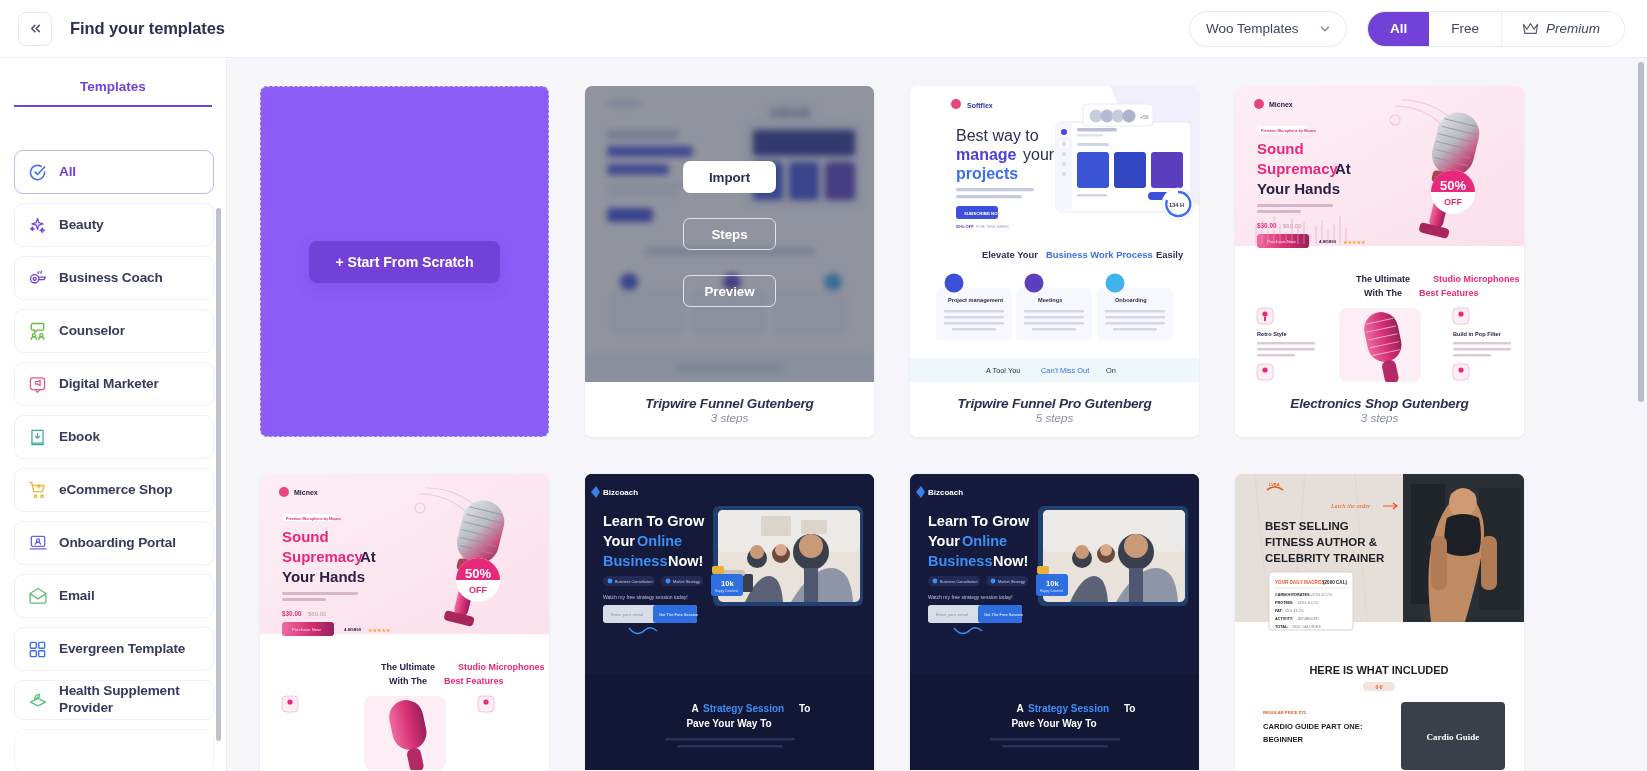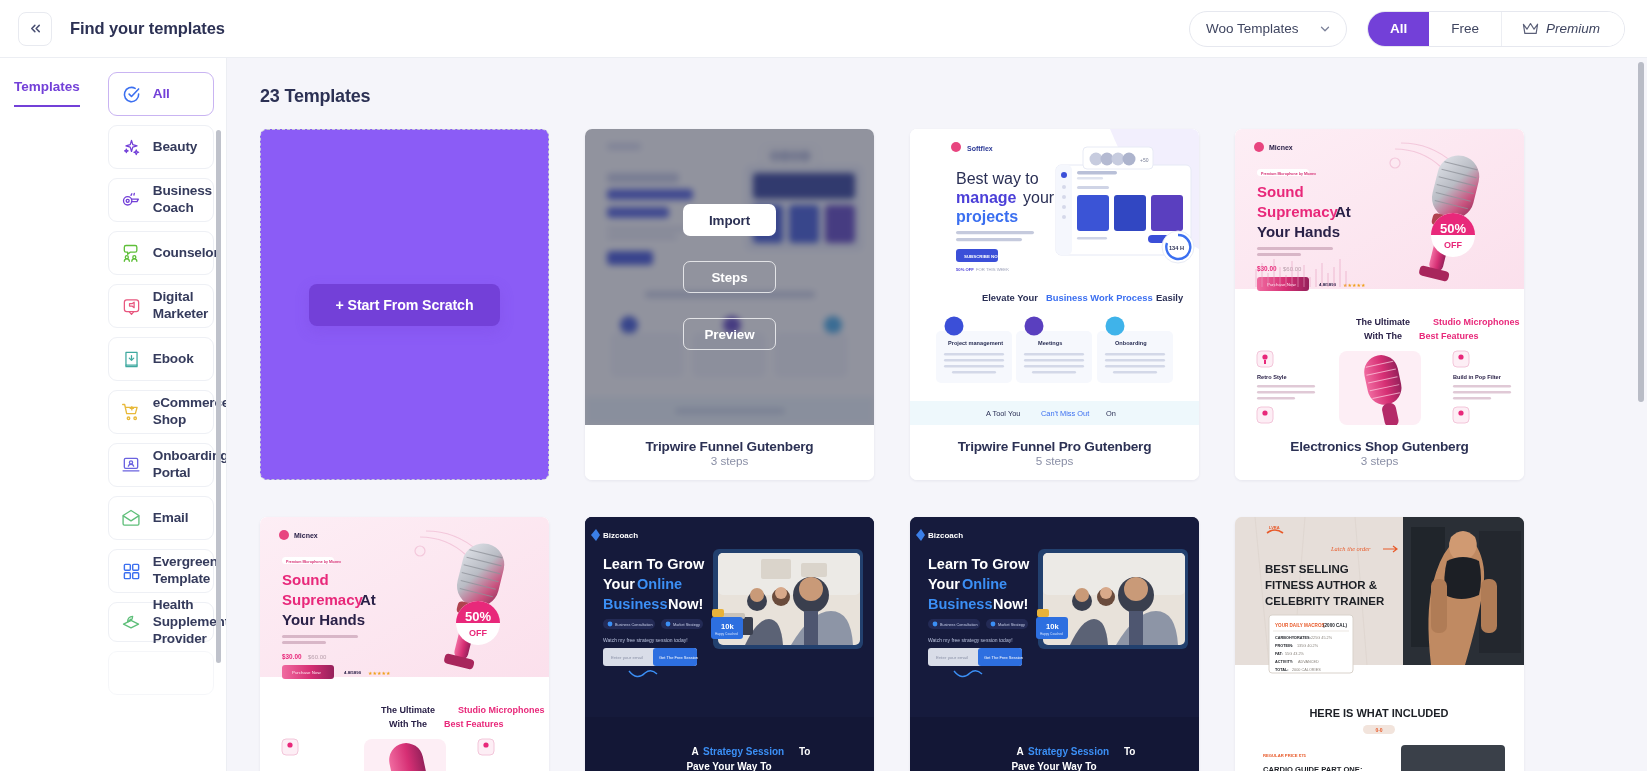--- a/index.html
+++ b/index.html
@@ -87,22 +87,24 @@
 
   
   .body-wrap { display: flex; height: 713px; }
 
   
   .sidebar {
     width: 227px;
     background: #fff;
     flex: none;
     display: flex;
+    flex-direction: column;
     position: relative;
     border-right: 1px solid #eceef3;
+    gap: 29px;
   }
   .side-tabbar {
     padding: 14px 14px 0 14px;
   }
   .side-tab {
     text-align: center;
     font-size: 13.5px;
     font-weight: 700;
     color: #7340d8;
     padding: 7px 0 11px 0;
@@ -210,20 +212,21 @@
     position: relative;
     background: #fff;
   }
   .card-foot {
     height: 55px;
     display: flex;
     flex-direction: column;
     align-items: center;
     justify-content: center;
     background: #fff;
+    font-style: italic;
   }
   .card-name {
     font-size: 13.6px;
     font-weight: 700;
     color: #2c3154;
     letter-spacing: -0.2px;
   }
   .card-steps {
     font-size: 11.7px;
     color: #8a8fa6;
@@ -450,21 +453,20 @@
 
       <div class="cat-item" style="opacity:.55"></div>
 
       <div class="side-scroll-track">
         <div class="side-scroll-thumb"></div>
       </div>
     </div>
   </div>
 
   <div class="main">
-    <div class="main-title">23 Templates</div>
 
     <div class="grid">
 
       <div class="card scratch">
         <button class="scratch-btn">+ Start From Scratch</button>
       </div>
 
       <div class="card">
         <div class="card-thumb">
           <div class="blurred" style="width:100%;height:100%">

